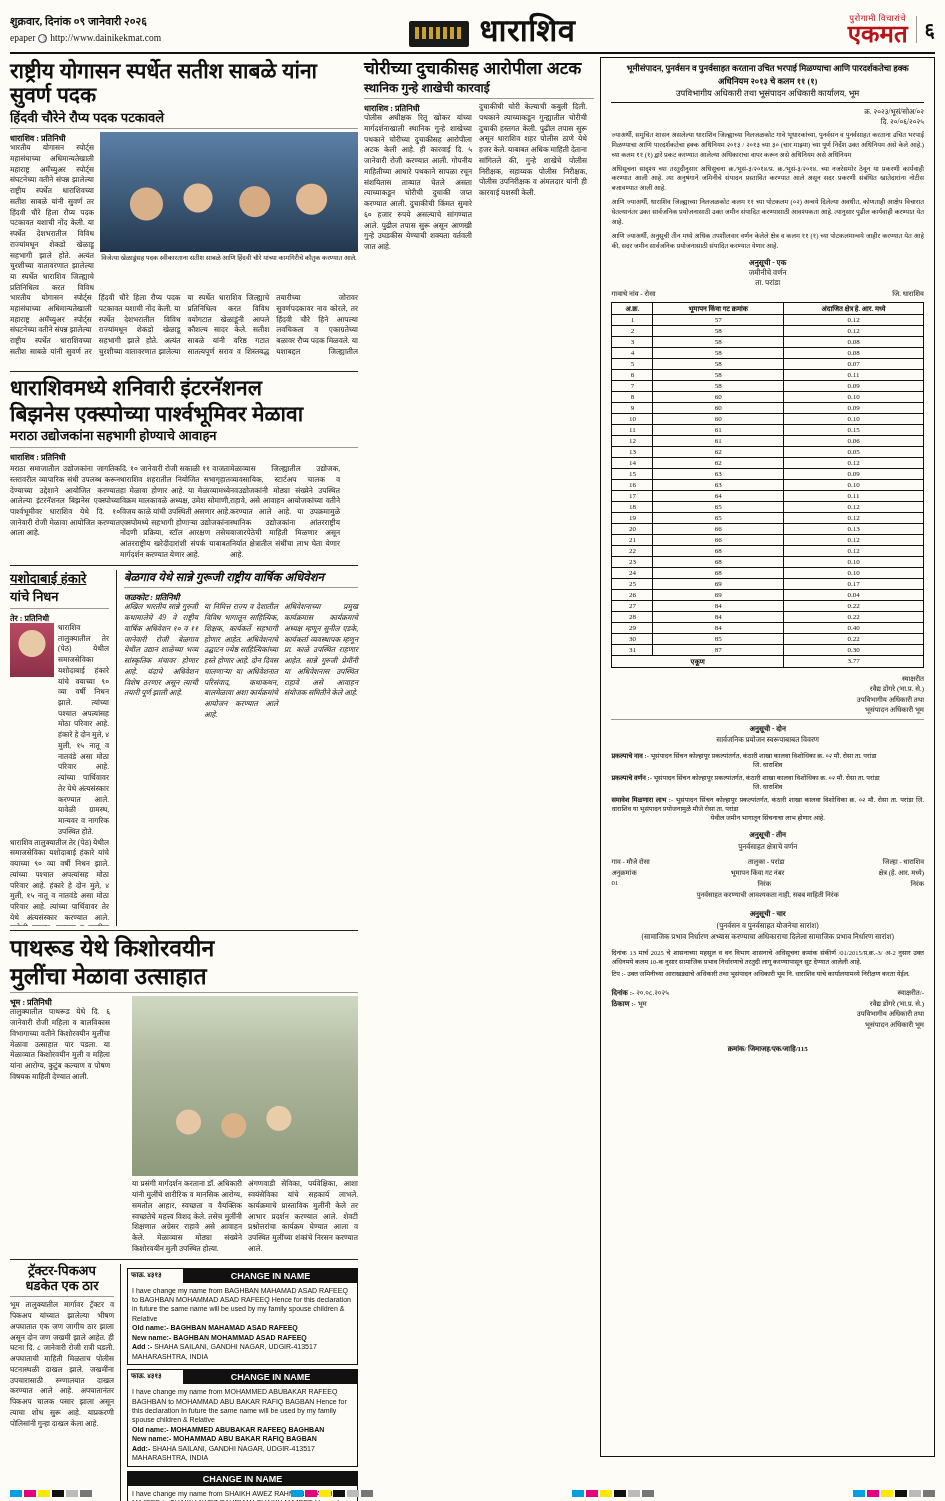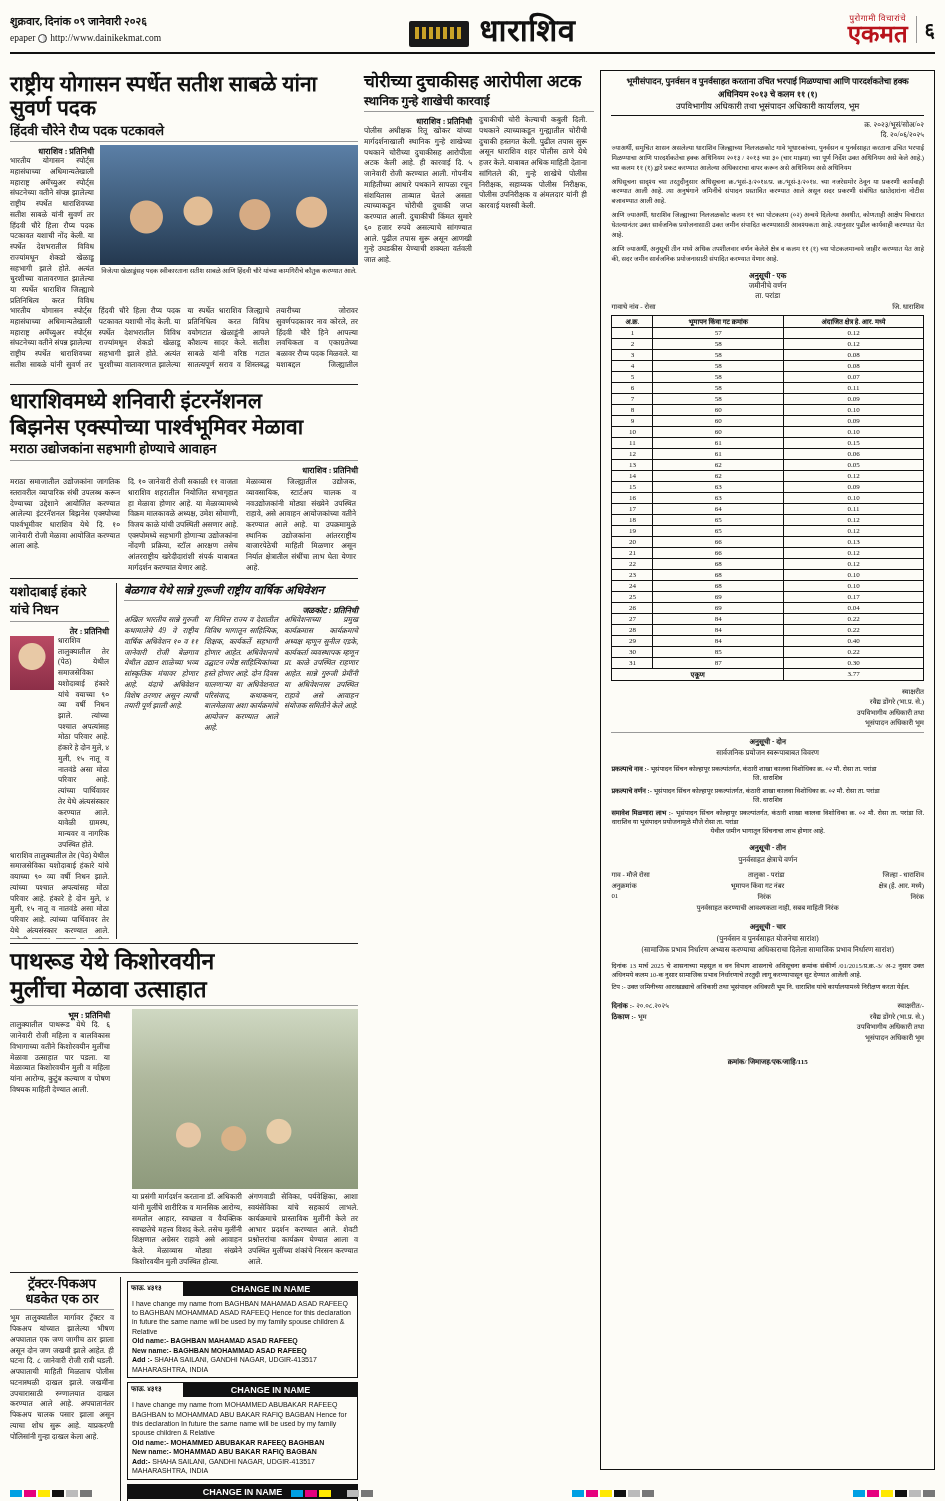--- a/index.html
+++ b/index.html
@@ -56,39 +56,39 @@
   .ekmat-sub { font-size: 8.5px; letter-spacing: .5px; }
   .ekmat-main { font-size: 24px; font-weight: bold; line-height: .95; }
   .page-no {
     font-size: 20px; font-weight: bold; border-left: 1px solid #999;
     padding-left: 8px;
   }
   
   .cols {
     display: flex;
     gap: 6px;
-    margin-top: 16px;
+    margin-top: 3px;
     height: 1400px;
   }
   .col-left { width: 348px; }
   .col-mid { width: 232px; }
   .col-right { width: 337px; }
   .hr { border-top: 1px solid #222; margin: 4px 0; }
   .hr-thin { border-top: 1px solid #999; margin: 3px 0; }
   .vline { border-left: 1px solid #222; }
 
   h1.headline {
     font-size: 21px; margin: 2px 0 2px; line-height: 1.15;
     font-family: "Liberation Sans", sans-serif; font-weight: bold;
   }
   h2.subhead {
     font-size: 13px; margin: 1px 0 3px; line-height: 1.2;
     font-family: "Liberation Sans", sans-serif; font-weight: bold;
   }
-  .byline { font-size: 8px; font-weight: bold; text-align: right; }
+  .byline { font-size: 8px; font-weight: bold; text-align: left; }
   .body-text {
     font-size: 7.4px; line-height: 1.45; text-align: justify;
     column-gap: 7px; hyphens: auto;
   }
   .c4 { column-count: 4; }
 
   .photo {
     background: linear-gradient(160deg,#8fa9c9,#51607a 60%,#2f3947);
     position: relative; overflow: hidden;
   }
@@ -196,32 +196,32 @@
       </div>
       <div class="body-text c4" style="height:74px; overflow:hidden;">भारतीय योगासन स्पोर्ट्स महासंघाच्या अधिमान्यतेखाली महाराष्ट्र अमॅच्युअर स्पोर्ट्स संघटनेच्या वतीने संपन्न झालेल्या राष्ट्रीय स्पर्धेत धाराशिवच्या सतीश साबळे यांनी सुवर्ण तर हिंदवी चौरे हिला रौप्य पदक पटकावत यशाची नोंद केली. या स्पर्धेत देशभरातील विविध राज्यांमधून शेकडो खेळाडू सहभागी झाले होते. अत्यंत चुरशीच्या वातावरणात झालेल्या या स्पर्धेत धाराशिव जिल्ह्याचे प्रतिनिधित्व करत विविध वयोगटात खेळाडूंनी आपले कौशल्य सादर केले. सतीश साबळे यांनी वरिष्ठ गटात सातत्यपूर्ण सराव व शिस्तबद्ध तयारीच्या जोरावर सुवर्णपदकावर नाव कोरले, तर हिंदवी चौरे हिने आपल्या लवचिकता व एकाग्रतेच्या बळावर रौप्य पदक मिळवले. या यशाबद्दल जिल्ह्यातील क्रीडाप्रेमी, योगप्रेमी, शिक्षक व संघटनांच्या वतीने दोघांचे अभिनंदन करण्यात येत आहे. त्यांच्या कामगिरीमुळे धाराशिव जिल्ह्याचे नाव राष्ट्रीय स्तरावर उंचावले आहे.</div>
 
       <div class="hr"></div>
 
       <h1 class="headline">धाराशिवमध्ये शनिवारी  इंटरनॅशनल</h1>
       <h1 class="headline">बिझनेस एक्स्पोच्या पार्श्वभूमिवर मेळावा</h1>
       <h2 class="subhead">मराठा उद्योजकांना सहभागी होण्याचे आवाहन</h2>
       <div class="hr-thin"></div>
       <div class="byline">धाराशिव : प्रतिनिधी</div>
-      <div style="display:flex; gap:8px; margin-top:2px;">
+      <div style="display:flex; gap:0; margin-top:2px;">
         <div class="body-text" style="width:110px;">मराठा समाजातील उद्योजकांना जागतिक स्तरावरील व्यापारिक संधी उपलब्ध करून देण्याच्या उद्देशाने आयोजित करण्यात आलेल्या इंटरनॅशनल बिझनेस एक्स्पोच्या पार्श्वभूमीवर धाराशिव येथे दि. १० जानेवारी रोजी मेळावा आयोजित करण्यात आला आहे.</div>
         <div class="body-text" style="width:110px;">दि. १० जानेवारी रोजी सकाळी ११ वाजता धाराशिव शहरातील नियोजित सभागृहात हा मेळावा होणार आहे. या मेळाव्यामध्ये विक्रम मालकावळे अध्यक्ष, उमेश सोमाणी, विजय काळे यांची उपस्थिती असणार आहे. एक्स्पोमध्ये सहभागी होणाऱ्या उद्योजकांना नोंदणी प्रक्रिया, स्टॉल आरक्षण तसेच आंतरराष्ट्रीय खरेदीदारांशी संपर्क याबाबत मार्गदर्शन करण्यात येणार आहे.</div>
         <div class="body-text" style="width:110px;">मेळाव्यास जिल्ह्यातील उद्योजक, व्यावसायिक, स्टार्टअप चालक व नवउद्योजकांनी मोठ्या संख्येने उपस्थित राहावे, असे आवाहन आयोजकांच्या वतीने करण्यात आले आहे. या उपक्रमामुळे स्थानिक उद्योजकांना आंतरराष्ट्रीय बाजारपेठेची माहिती मिळणार असून निर्यात क्षेत्रातील संधींचा लाभ घेता येणार आहे.</div>
       </div>
 
       <div class="hr"></div>
 
       <div style="display:flex; gap:7px;">
 
         <div style="width:104px;">
-          <h2 class="subhead" style="font-size:13px;">यशोदाबाई हंकारे</h2>
+          <h2 class="subhead" style="font-size:13px;text-decoration:underline;">यशोदाबाई हंकारे</h2>
           <h2 class="subhead" style="font-size:13px;">यांचे निधन</h2>
           <div class="hr-thin"></div>
           <div class="byline">तेर : प्रतिनिधी</div>
           <div style="display:flex; gap:4px;">
             <div class="photo portrait" style="width:44px;height:54px;"></div>
             <div class="body-text" style="flex:1;">धाराशिव तालुक्यातील तेर (पेठ) येथील समाजसेविका यशोदाबाई हंकारे यांचे वयाच्या ९० व्या वर्षी निधन झाले. त्यांच्या पश्चात अपत्यांसह मोठा परिवार आहे. हंकारे हे दोन मुले, ४ मुली, १५ नातू व नातवंडे असा मोठा परिवार आहे. त्यांच्या पार्थिवावर तेर येथे अंत्यसंस्कार करण्यात आले. यावेळी ग्रामस्थ, मान्यवर व नागरिक उपस्थित होते.</div>
           </div>
           <div class="body-text" style="height:88px; overflow:hidden;">धाराशिव तालुक्यातील तेर (पेठ) येथील समाजसेविका यशोदाबाई हंकारे यांचे वयाच्या ९० व्या वर्षी निधन झाले. त्यांच्या पश्चात अपत्यांसह मोठा परिवार आहे. हंकारे हे दोन मुले, ४ मुली, १५ नातू व नातवंडे असा मोठा परिवार आहे. त्यांच्या पार्थिवावर तेर येथे अंत्यसंस्कार करण्यात आले. यावेळी ग्रामस्थ, मान्यवर व नागरिक उपस्थित होते.</div>
         </div>
         <div class="vline"></div>

